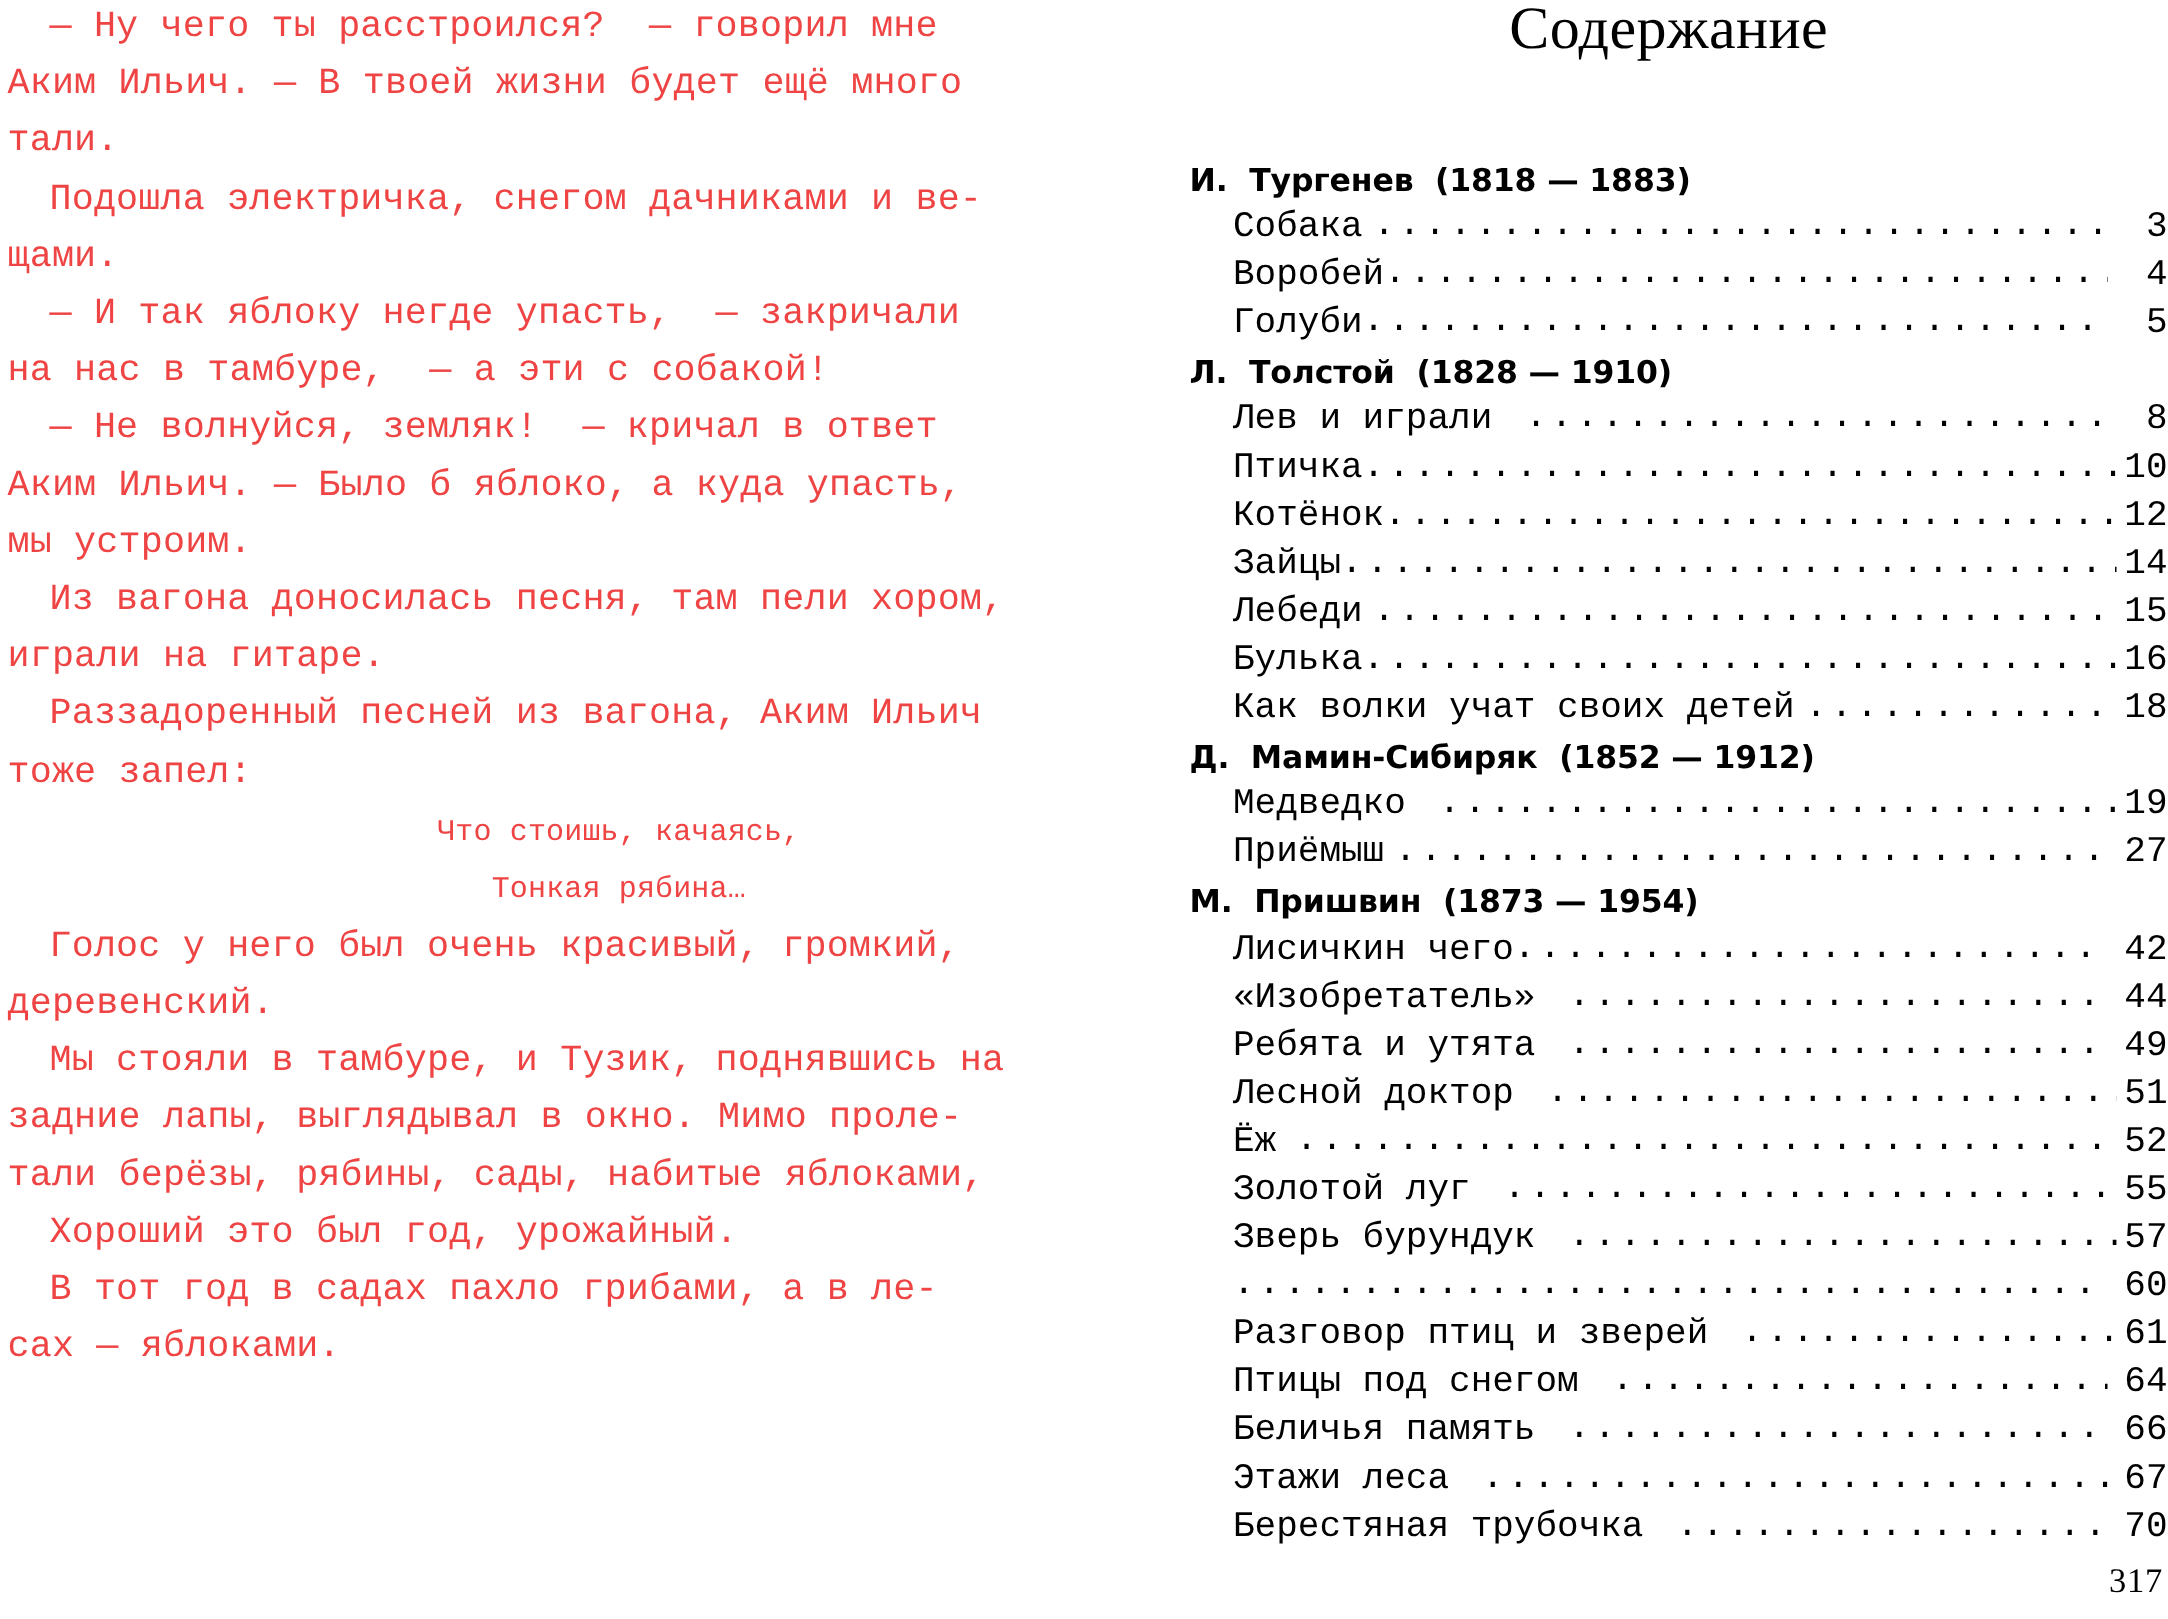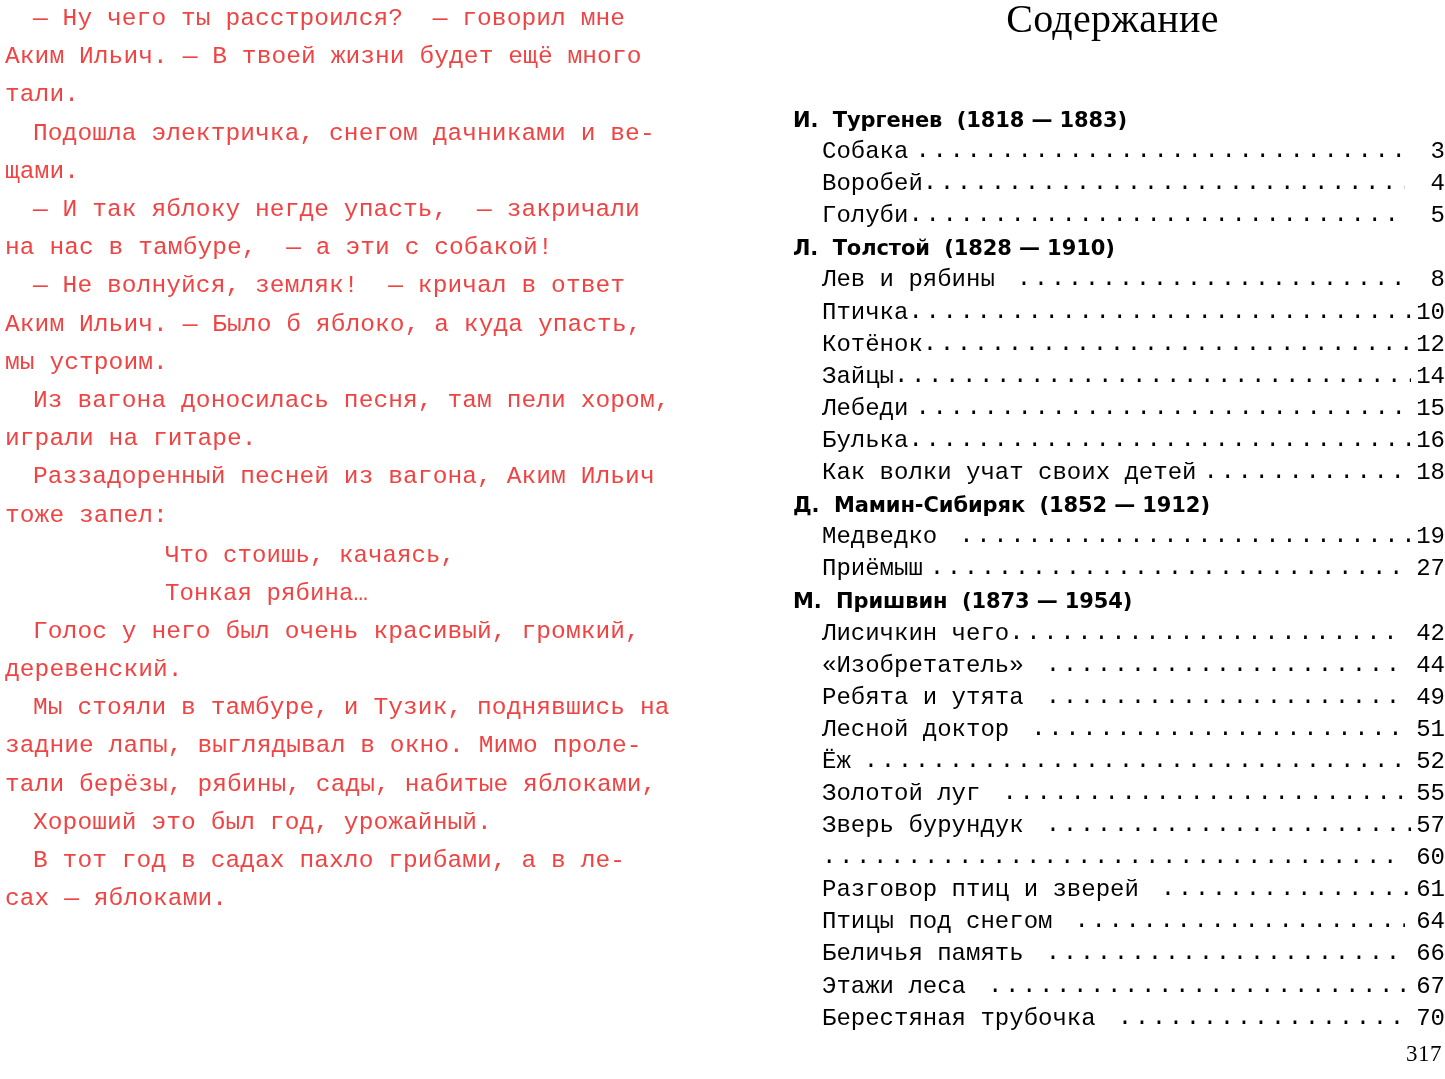--- a/index.html
+++ b/index.html
@@ -26,21 +26,21 @@
   }
   .story-line {
     font-family: Liberation Mono, monospace;
     font-size: 24.5px;
     line-height: 38.2px;
     letter-spacing: 0.1px;
     white-space: pre;
     color: #ef4444;
   }
   .story-line.indent { padding-left: 28px; }
-  .story-line.verse  { padding-left: 160px; font-size: 24px; line-height: 38px; }
+  .story-line.verse  { padding-left: 160px; font-size: 20px; line-height: 38px; text-align: center; }
   .verse-block { margin-top: 2px; }
 
   
   .right-col {
     position: absolute;
     left: 780px;
     top: 0px;
     width: 665px;
     height: 1079px;
   }
@@ -144,21 +144,21 @@
     </div>
 
   <div class="right-col">
     <div class="toc-title">Содержание</div>
     <div class="toc-body" id="toc-body">
         <div class="toc-author">И.  Тургенев  (1818 — 1883)</div>
         <div class="toc-entry gap-sm pad-r"><span class="t-title">Собака</span><span class="t-leader">.......................................................................................................................</span><span class="t-page">3</span></div>
         <div class="toc-entry  pad-r"><span class="t-title">Воробей</span><span class="t-leader">.......................................................................................................................</span><span class="t-page">4</span></div>
         <div class="toc-entry  pad-r"><span class="t-title">Голуби</span><span class="t-leader">.......................................................................................................................</span><span class="t-page">5</span></div>
         <div class="toc-author">Л.  Толстой  (1828 — 1910)</div>
-        <div class="toc-entry gap-lg pad-r"><span class="t-title">Лев и рябины</span><span class="t-leader">.......................................................................................................................</span><span class="t-page">8</span></div>
+        <div class="toc-entry gap-lg pad-r"><span class="t-title">Лев и играли</span><span class="t-leader">.......................................................................................................................</span><span class="t-page">8</span></div>
         <div class="toc-entry "><span class="t-title">Птичка</span><span class="t-leader">.......................................................................................................................</span><span class="t-page">10</span></div>
         <div class="toc-entry "><span class="t-title">Котёнок</span><span class="t-leader">.......................................................................................................................</span><span class="t-page">12</span></div>
         <div class="toc-entry "><span class="t-title">Зайцы</span><span class="t-leader">.......................................................................................................................</span><span class="t-page">14</span></div>
         <div class="toc-entry gap-sm"><span class="t-title">Лебеди</span><span class="t-leader">.......................................................................................................................</span><span class="t-page">15</span></div>
         <div class="toc-entry "><span class="t-title">Булька</span><span class="t-leader">.......................................................................................................................</span><span class="t-page">16</span></div>
         <div class="toc-entry gap-sm"><span class="t-title">Как волки учат своих детей</span><span class="t-leader">.......................................................................................................................</span><span class="t-page">18</span></div>
         <div class="toc-author">Д.  Мамин-Сибиряк  (1852 — 1912)</div>
         <div class="toc-entry gap-lg"><span class="t-title">Медведко</span><span class="t-leader">.......................................................................................................................</span><span class="t-page">19</span></div>
         <div class="toc-entry gap-sm"><span class="t-title">Приёмыш</span><span class="t-leader">.......................................................................................................................</span><span class="t-page">27</span></div>
         <div class="toc-author">М.  Пришвин  (1873 — 1954)</div>

